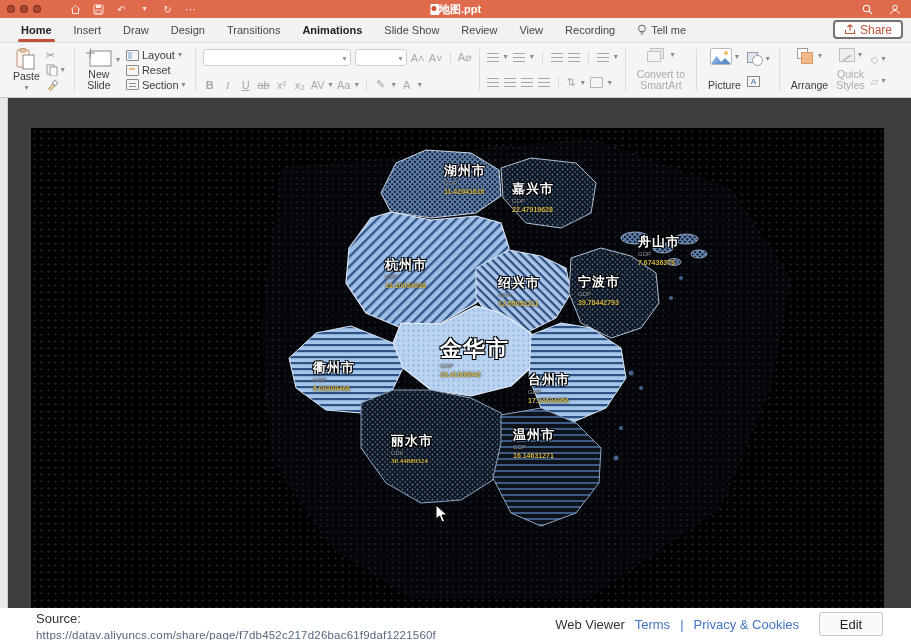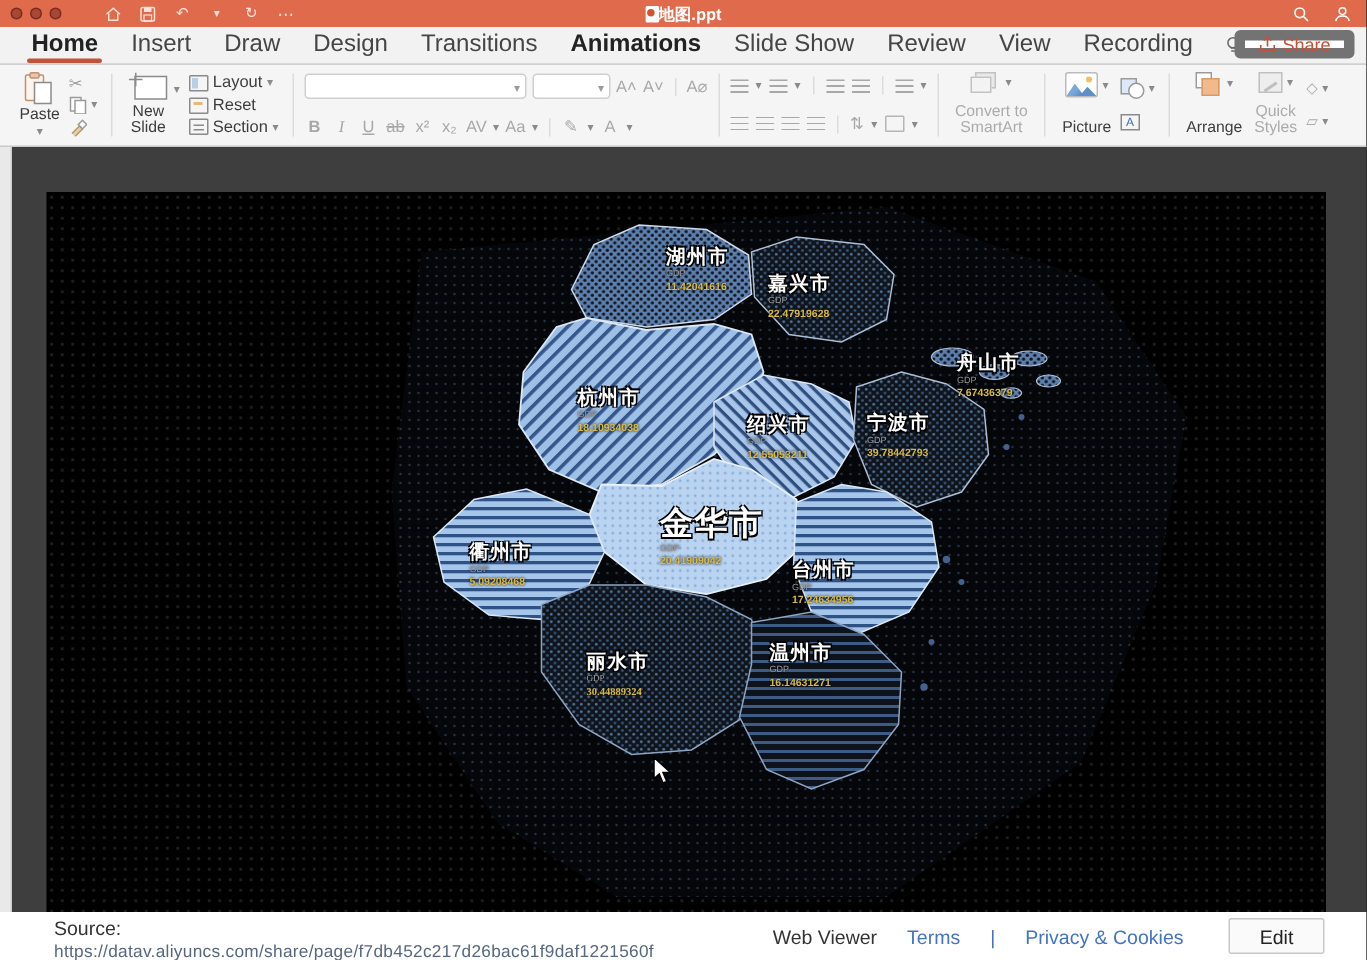--- a/index.html
+++ b/index.html
@@ -13,26 +13,26 @@
   .tb-icons { display:flex; align-items:center; gap:10px; margin-left:28px; font-size:11px; color:#fbe3da; }
   .tb-ic { display:inline-flex; align-items:center; justify-content:center; width:13px; height:13px; }
   .tb-title { position:absolute; left:50%; transform:translateX(-50%); display:flex; align-items:center; gap:0; font-size:11px; font-weight:bold; color:#fff; }
   .ppt-doc { width:9px; height:11px; background:#fff; border-radius:1px; position:relative; display:inline-block; }
   .ppt-doc::after { content:""; position:absolute; left:1px; top:2px; width:5px; height:5px; border-radius:50%; background:#d35230; }
   .tb-right { position:absolute; right:10px; display:flex; gap:14px; align-items:center; }
 
   
   .tabrow { height:25px; background:#f2f2f2; border-bottom:1px solid #d9d9d9; display:flex; align-items:stretch; position:relative; flex:0 0 auto; }
   .tabs { display:flex; align-items:stretch; margin-left:10px; }
-  .tab { padding:0 11px; font-size:16px; color:#454545; display:flex; align-items:center; gap:4px; cursor:default; position:relative; }
+  .tab { padding:0 11px; font-size:11px; color:#454545; display:flex; align-items:center; gap:4px; cursor:default; position:relative; }
   .tab.active { color:#222; font-weight:bold; }
   .tab.active::after { content:""; position:absolute; left:8px; right:8px; bottom:0; height:3px; background:#c3523a; border-radius:2px; }
   .tab.bold { font-weight:bold; color:#222; }
   .bulb { width:10px; height:13px; display:inline-block; }
-  .share-btn { position:absolute; right:8px; top:2px; bottom:3px; background:#fff; border:7px solid #737373; border-radius:4px; display:flex; align-items:center; gap:4px; padding:0 9px; font-size:12px; color:#c3523a; }
+  .share-btn { position:absolute; right:8px; top:2px; bottom:3px; background:#fff; border:2px solid #737373; border-radius:4px; display:flex; align-items:center; gap:4px; padding:0 9px; font-size:12px; color:#c3523a; }
 
   
   .ribbon { height:55px; background:#f5f5f5; border-bottom:1px solid #c9c9c9; display:flex; align-items:stretch; padding:3px 4px; gap:0; flex:0 0 auto; }
   .rgroup { display:flex; align-items:stretch; padding:0 5px; }
   .rsep { width:1px; background:#dcdcdc; margin:3px 2px; }
   .bigbtn { display:flex; flex-direction:column; align-items:center; justify-content:space-between; padding:2px 4px; font-size:10.5px; color:#3d3d3d; text-align:center; }
   .bigbtn .lbl { line-height:1.1; white-space:pre-line; }
   .bigbtn.disabled { color:#ababab; }
   .chev { font-size:8px; color:#8a8a8a; line-height:1; }
   .smallcol { display:flex; flex-direction:column; justify-content:space-between; padding:2px 2px; }
@@ -77,21 +77,21 @@
                  text-shadow:-1px -1px 0 #000, 1px -1px 0 #000, -1px 1px 0 #000, 1px 1px 0 #000; }
   .city.big .cname { font-size:22px; }
   .city .csub { font-size:6px; color:#9a9a9a; margin-top:3px; text-shadow:0 0 2px #000; }
   .city .cval { font-size:7px; font-weight:bold; color:#d8b945; margin-top:2px; text-shadow:0 0 2px #000; }
   .cursor { position:absolute; left:404px; top:376px; width:13px; height:19px; }
 
   
   .footer { height:32px; background:#fff; flex:0 0 auto; position:relative; overflow:hidden; padding:3px 30px 0 36px; }
   .src-label { font-size:13px; color:#333; }
   .src-url { font-size:11.5px; color:#56677f; margin-top:3px; letter-spacing:.2px; }
-  .footer-right { position:absolute; right:28px; top:0; height:32px; display:flex; align-items:center; gap:20px; font-size:13px; }
+  .footer-right { position:absolute; right:28px; top:0; height:32px; display:flex; align-items:center; gap:10px; font-size:13px; }
   .wv-label { color:#333; }
   .wv-link { color:#4472c4; }
   .wv-sep { color:#4472c4; }
   .edit-btn { margin-left:10px; width:64px; height:24px; background:#fafafa; border:1px solid #c8c8c8; border-radius:2px; font-size:13px; color:#222; display:flex; align-items:center; justify-content:center; }
 </style>
 </head>
 <body>
 
 <div class="window">
 

